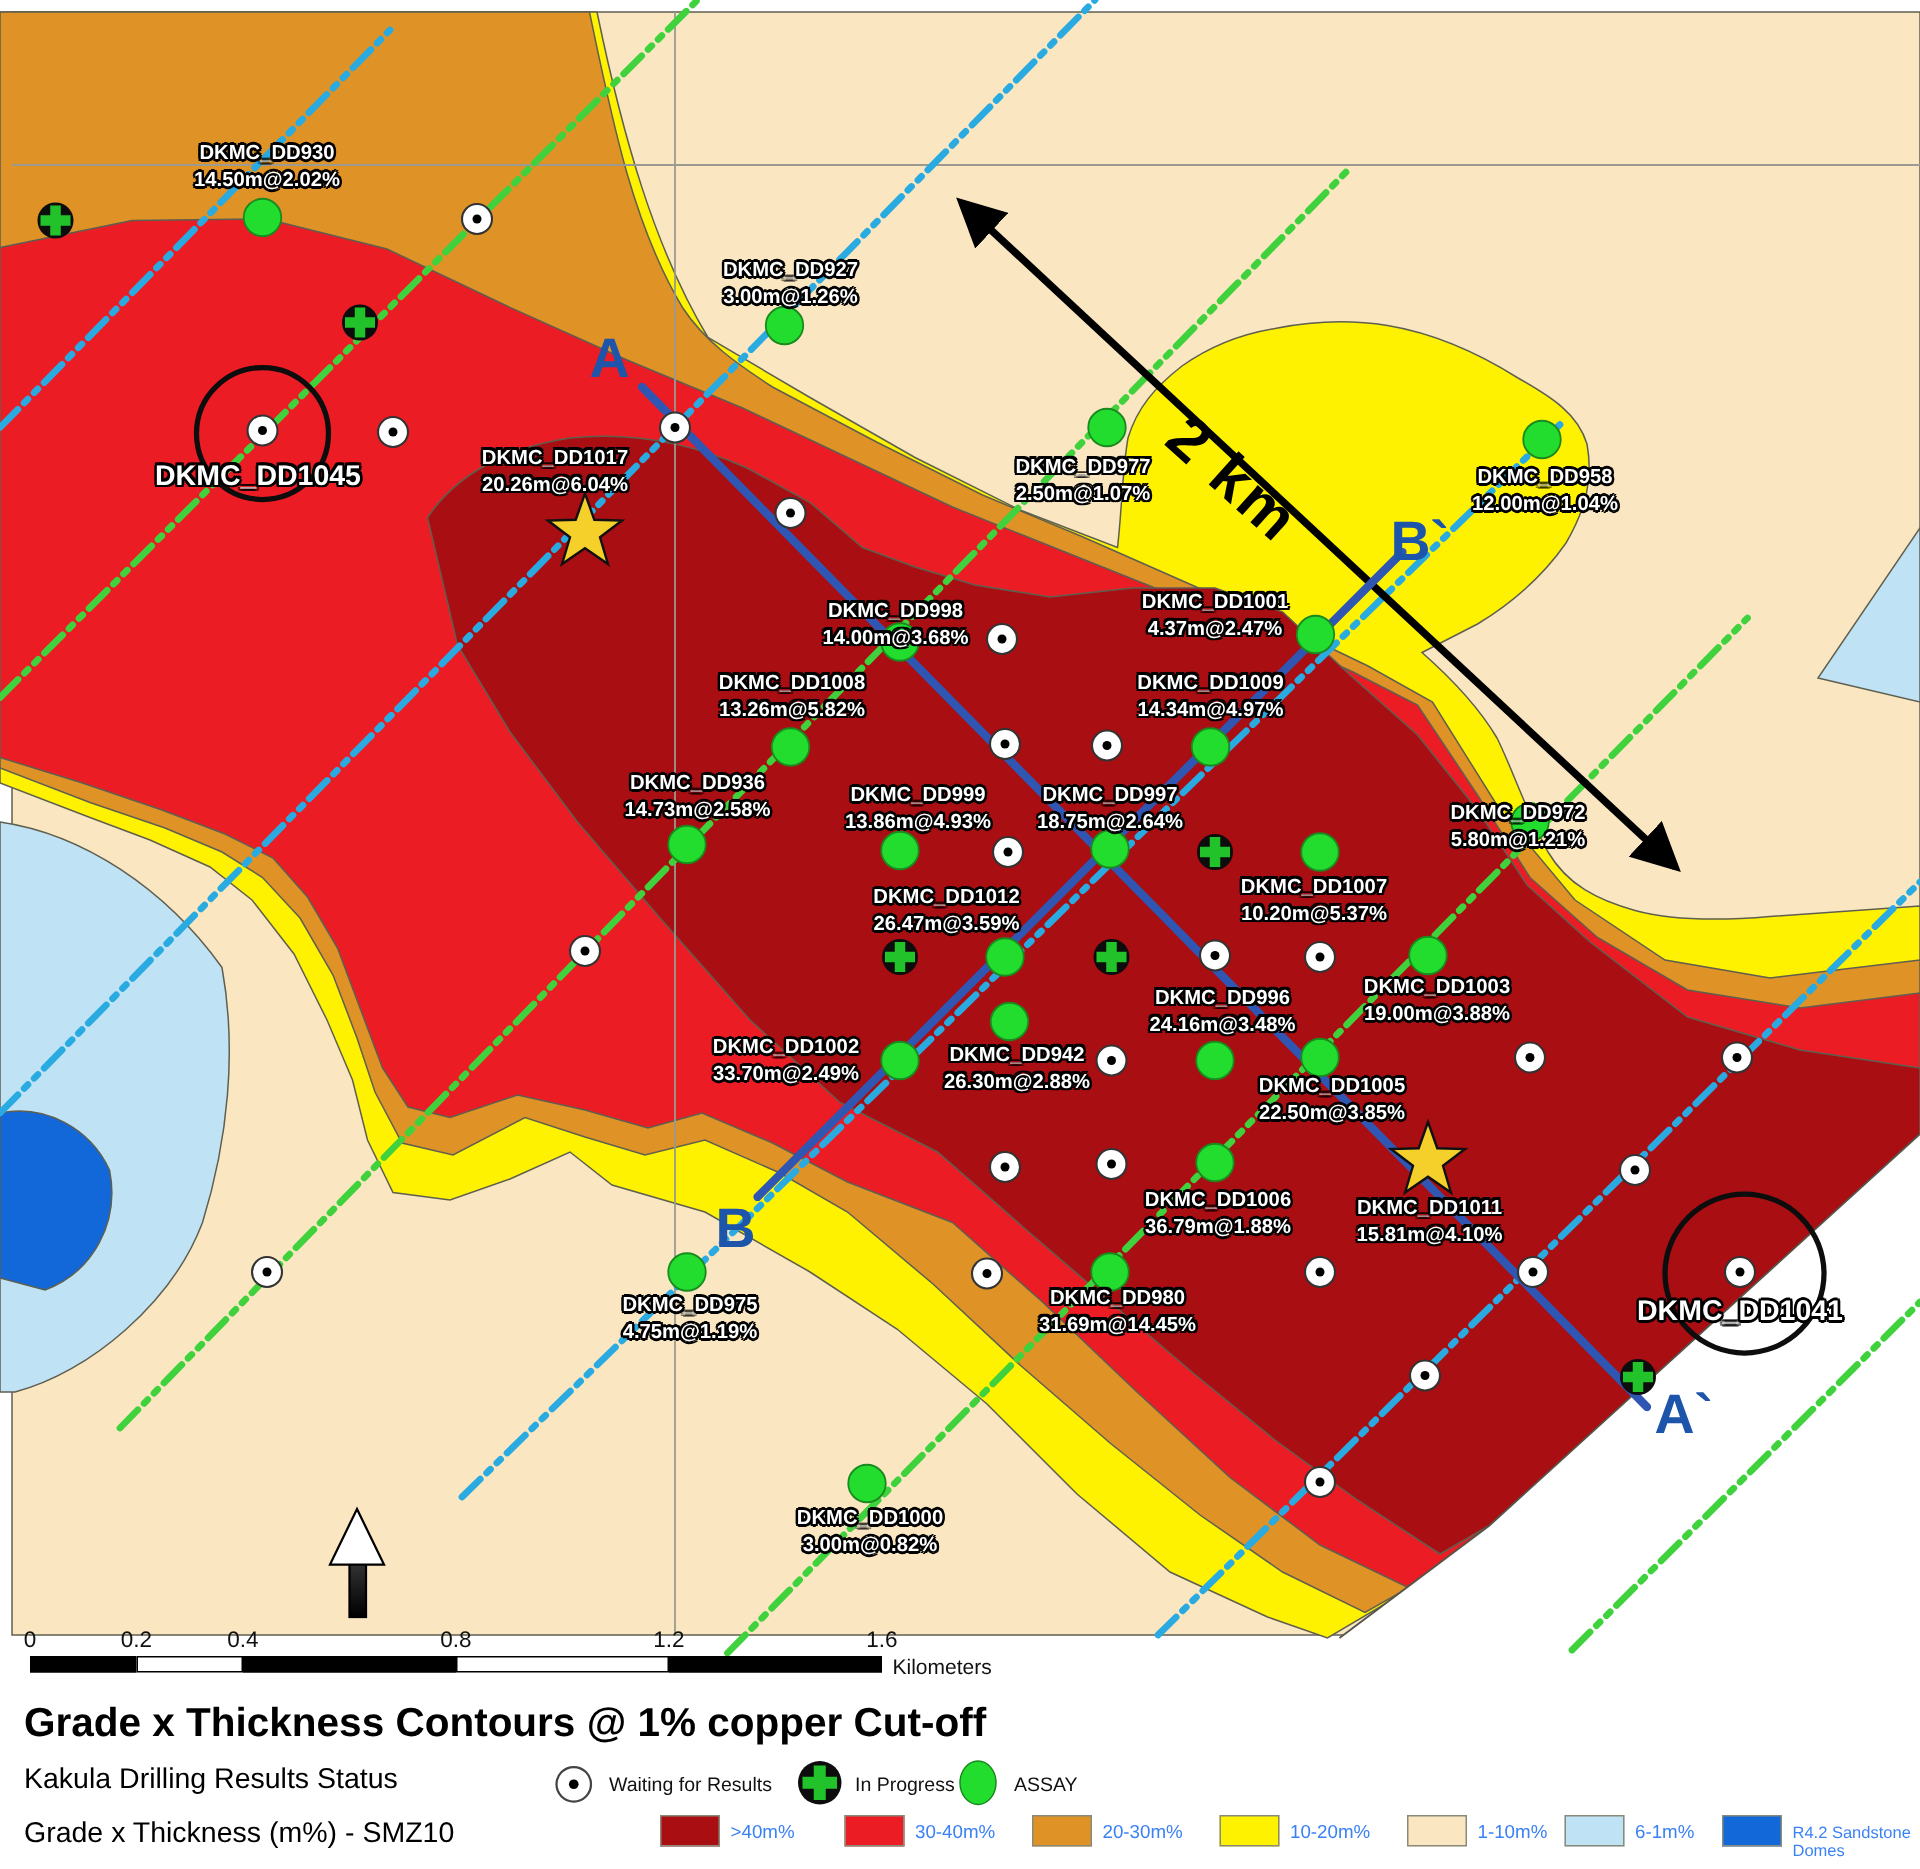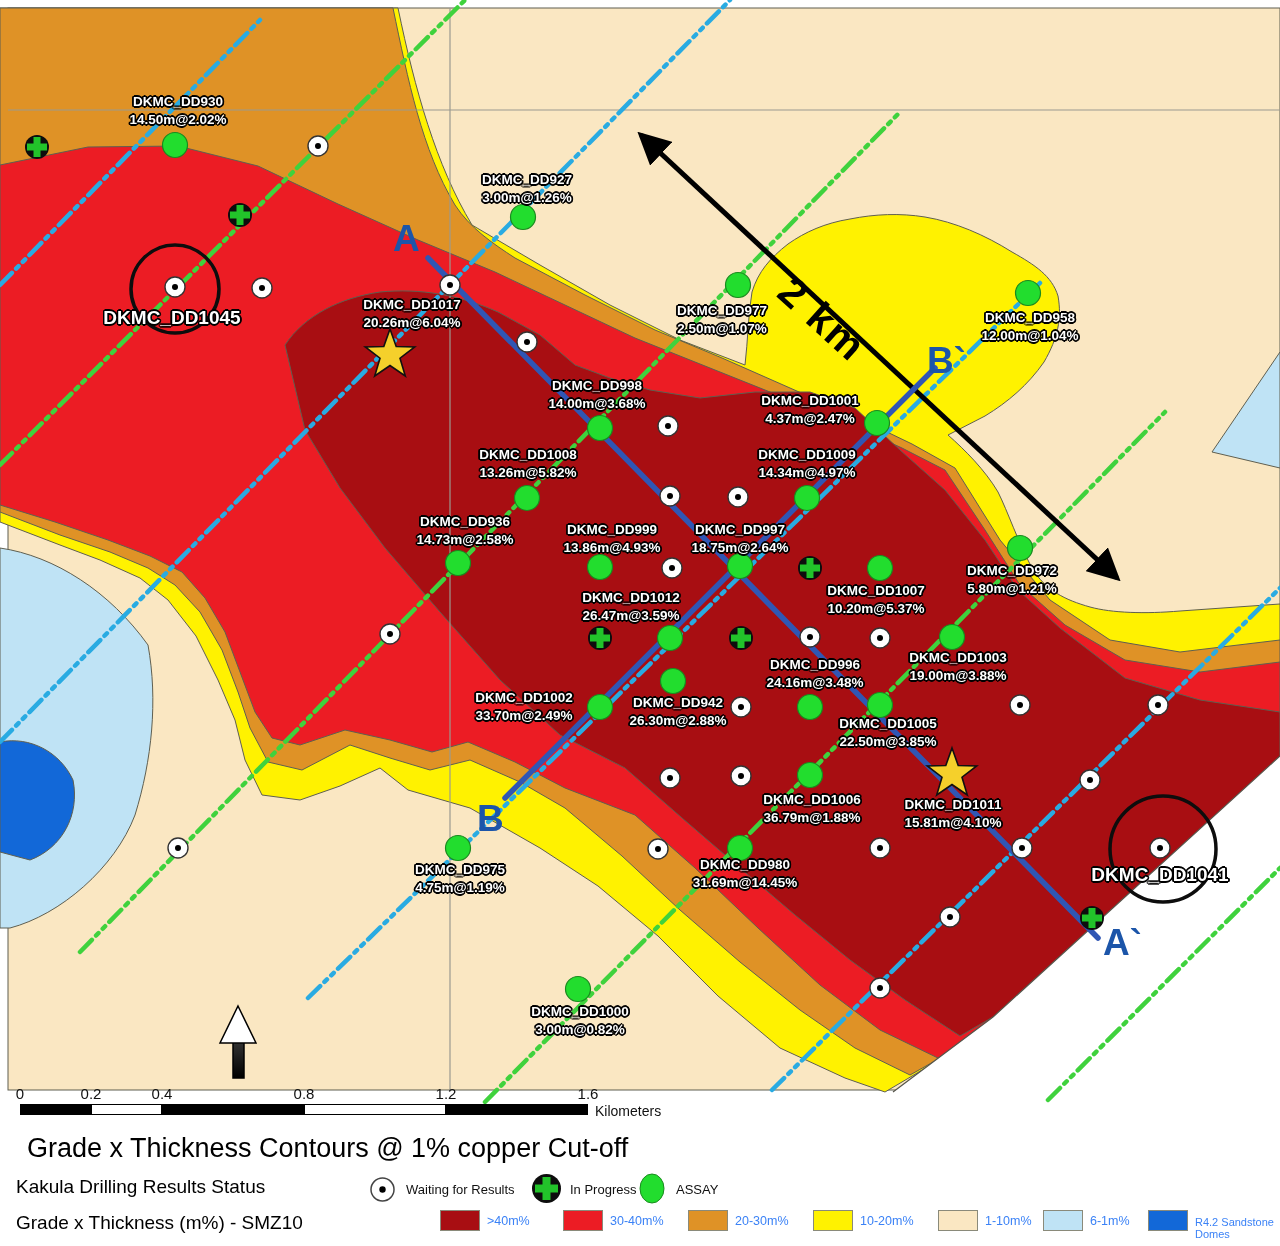--- a/index.html
+++ b/index.html
@@ -12,21 +12,21 @@
                   0 -1.7px 0 #000,0 1.7px 0 #000,-1.7px 0 0 #000,1.7px 0 0 #000;}
   .hl.big{font-size:19px;}
   .sec{position:absolute;color:#1c55a9;font-weight:bold;font-size:37px;
        font-family:"Liberation Sans",sans-serif;}
   .km{position:absolute;left:800px;top:268px;color:#000;font-weight:bold;font-size:41px;
       transform:rotate(42deg);transform-origin:left top;letter-spacing:2px;}
   .tick{position:absolute;top:1085px;font-size:15px;color:#111;transform:translateX(-50%);}
   .kmunit{position:absolute;left:595px;top:1103px;font-size:14px;color:#111;}
   .bar{position:absolute;top:1104px;height:11px;border:1.5px solid #000;box-sizing:border-box;}
   .bar.b{background:#000;} .bar.w{background:#fff;}
-  .title{position:absolute;left:27px;top:1133px;font-size:27px;font-weight:normal;color:#000;}
+  .title{position:absolute;left:16px;top:1133px;font-size:27px;font-weight:bold;color:#000;}
   .lh{position:absolute;font-size:19px;font-weight:normal;color:#000;}
   .ll{position:absolute;font-size:13px;color:#111;text-align:center;}
   .swatch{position:absolute;top:1210px;width:40px;height:21px;border:1px solid #8a8a7a;box-sizing:border-box;}
   .sw0{background:#a80e12;} .sw1{background:#ec1c24;} .sw2{background:#df9226;}
   .sw3{background:#fff200;} .sw4{background:#fae7c2;} .sw5{background:#bfe3f5;} .sw6{background:#1268d8;}
   .gl{position:absolute;top:1214px;font-size:12.5px;color:#3b82f6;}
 </style>
 </head>
 <body>
 
@@ -239,31 +239,31 @@
     <rect x="233" y="1042" width="11" height="36" fill="url(#nsg)"></rect>
     <path d="M238,1006 L256,1043 L220,1043 Z" fill="#fff"></path>
   </g>
 </svg>
 
 <div>
   <div class="hl" style="left:178px;top:93px"><span>DKMC_DD930</span><br><span>14.50m@2.02%</span></div>
   <div class="hl" style="left:527px;top:171px"><span>DKMC_DD927</span><br><span>3.00m@1.26%</span></div>
   <div class="hl" style="left:722px;top:302px"><span>DKMC_DD977</span><br><span>2.50m@1.07%</span></div>
   <div class="hl" style="left:1030px;top:309px"><span>DKMC_DD958</span><br><span>12.00m@1.04%</span></div>
-  <div class="hl" style="left:412px;top:296px"><span>DKMC_DD1017</span><br><span>20.26m@6.04%</span></div>
+  <div class="hl" style="left:370px;top:296px"><span>DKMC_DD1017</span><br><span>20.26m@6.04%</span></div>
   <div class="hl big" style="left:172px;top:306px"><span>DKMC_DD1045</span></div>
-  <div class="hl" style="left:597px;top:377px"><span>DKMC_DD998</span><br><span>14.00m@3.68%</span></div>
+  <div class="hl" style="left:597px;top:398px"><span>DKMC_DD998</span><br><span>14.00m@3.68%</span></div>
   <div class="hl" style="left:810px;top:392px"><span>DKMC_DD1001</span><br><span>4.37m@2.47%</span></div>
   <div class="hl" style="left:528px;top:446px"><span>DKMC_DD1008</span><br><span>13.26m@5.82%</span></div>
   <div class="hl" style="left:807px;top:446px"><span>DKMC_DD1009</span><br><span>14.34m@4.97%</span></div>
   <div class="hl" style="left:465px;top:513px"><span>DKMC_DD936</span><br><span>14.73m@2.58%</span></div>
   <div class="hl" style="left:612px;top:521px"><span>DKMC_DD999</span><br><span>13.86m@4.93%</span></div>
   <div class="hl" style="left:740px;top:521px"><span>DKMC_DD997</span><br><span>18.75m@2.64%</span></div>
   <div class="hl" style="left:876px;top:582px"><span>DKMC_DD1007</span><br><span>10.20m@5.37%</span></div>
-  <div class="hl" style="left:1012px;top:562px"><span>DKMC_DD972</span><br><span>5.80m@1.21%</span></div>
+  <div class="hl" style="left:1012px;top:533px"><span>DKMC_DD972</span><br><span>5.80m@1.21%</span></div>
   <div class="hl" style="left:631px;top:589px"><span>DKMC_DD1012</span><br><span>26.47m@3.59%</span></div>
   <div class="hl" style="left:958px;top:649px"><span>DKMC_DD1003</span><br><span>19.00m@3.88%</span></div>
   <div class="hl" style="left:815px;top:656px"><span>DKMC_DD996</span><br><span>24.16m@3.48%</span></div>
   <div class="hl" style="left:524px;top:689px"><span>DKMC_DD1002</span><br><span>33.70m@2.49%</span></div>
   <div class="hl" style="left:678px;top:694px"><span>DKMC_DD942</span><br><span>26.30m@2.88%</span></div>
   <div class="hl" style="left:888px;top:715px"><span>DKMC_DD1005</span><br><span>22.50m@3.85%</span></div>
   <div class="hl" style="left:812px;top:791px"><span>DKMC_DD1006</span><br><span>36.79m@1.88%</span></div>
   <div class="hl" style="left:953px;top:796px"><span>DKMC_DD1011</span><br><span>15.81m@4.10%</span></div>
   <div class="hl" style="left:460px;top:861px"><span>DKMC_DD975</span><br><span>4.75m@1.19%</span></div>
   <div class="hl" style="left:745px;top:856px"><span>DKMC_DD980</span><br><span>31.69m@14.45%</span></div>

